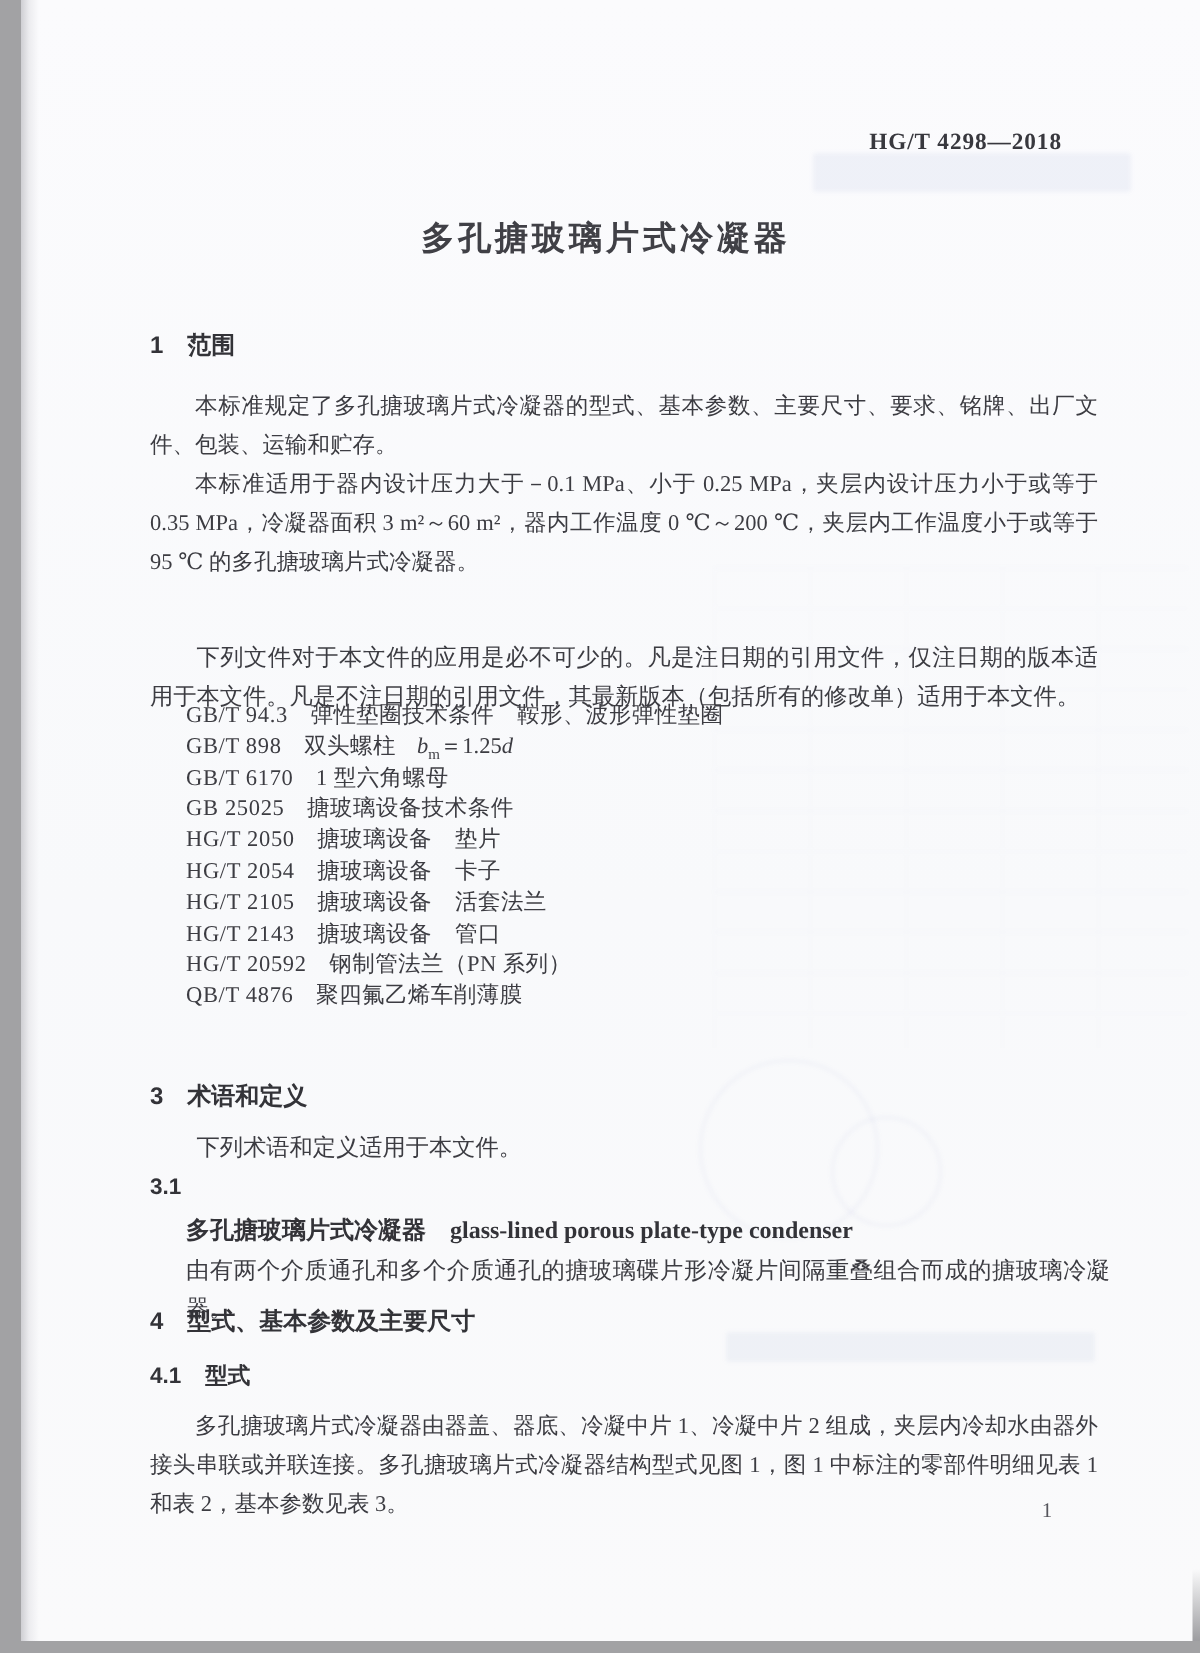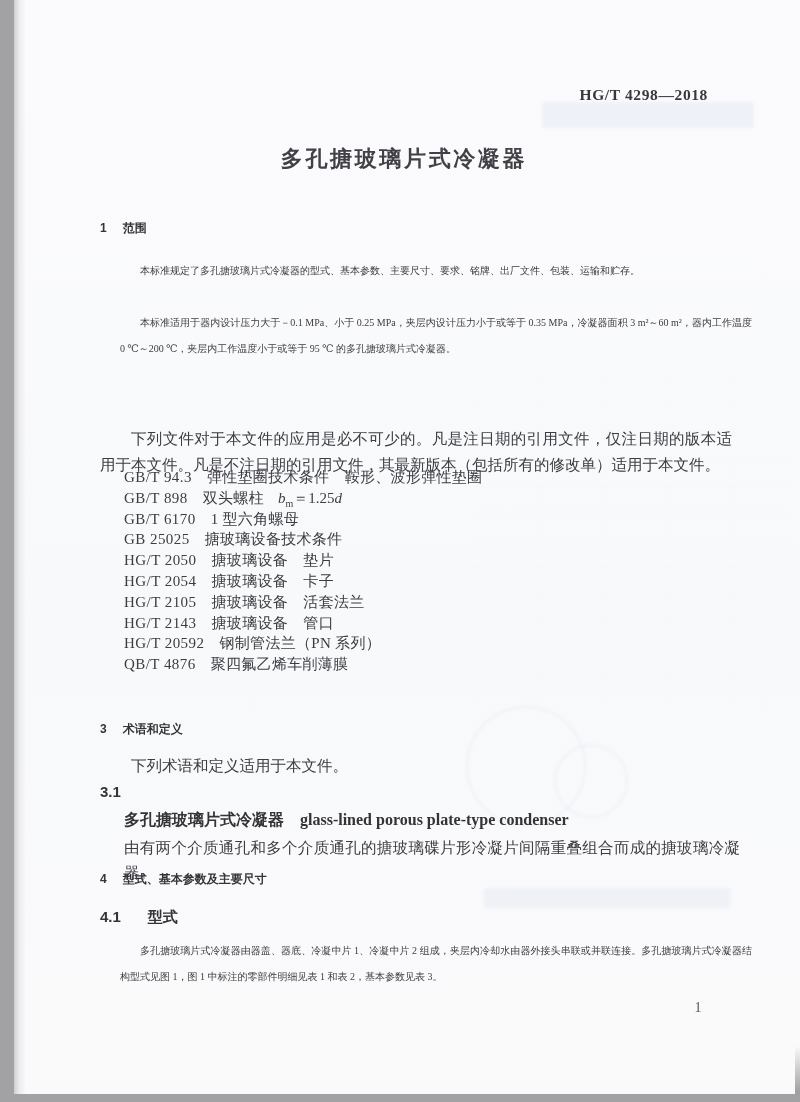--- a/index.html
+++ b/index.html
@@ -56,39 +56,38 @@
     font-family: "Liberation Sans", "DejaVu Sans", sans-serif;
     font-weight: 700;
     font-size: 22px;
     letter-spacing: 0.12em;
     color: #404046;
   }
   .sec-heading {
     left: 86px; width: 640px;
     font-family: "Liberation Sans", "DejaVu Sans", sans-serif;
     font-weight: 700;
-    font-size: 12px;
+    font-size: 16px;
     color: #333338;
   }
   .sec-heading .sec-num { margin-right: 16px; }
   .sub-num {
     left: 86px; width: 640px;
     font-family: "Liberation Sans", "DejaVu Sans", sans-serif;
     font-weight: 700;
     font-size: 15px;
     color: #333338;
   }
   .body-text {
     left: 86px; width: 632px;
-    font-size: 10px;
+    font-size: 15px;
     line-height: 26px;
     text-align: justify;
     text-indent: 2em;
     color: #3c3c42;
-    margin-left: 20px;
   }
   .refs { left: 110px; width: 616px; font-size: 15px; color: #3c3c42; }
   .ref-line { height: 20.8px; line-height: 20.8px; white-space: nowrap; }
   .ref-code { margin-right: 15px; letter-spacing: 0.03em; }
   .ref-title { letter-spacing: 0.02em; }
   .ref-formula { margin-left: 14px; }
   .ref-formula i { font-style: italic; }
   .ref-formula sub { font-size: 10px; }
   .term-line {
     left: 110px; width: 616px;
@@ -187,20 +186,20 @@
   <div class="abs sub-num" style="top:783px">3.1</div>
   <div class="abs term-line" style="top:810px">
     <b class="term-zh">多孔搪玻璃片式冷凝器</b><b class="term-en">glass-lined porous plate-type condenser</b>
   </div>
   <p class="abs definition" style="top:835px">由有两个介质通孔和多个介质通孔的搪玻璃碟片形冷凝片间隔重叠组合而成的搪玻璃冷凝器。</p>
 
   <div class="abs sec-heading" style="top:871px">
     <span class="sec-num">4</span><span>型式、基本参数及主要尺寸</span>
   </div>
   <div class="abs sub-num" style="top:908px">
-    <span class="sec-num" style="margin-right:27px">4.1</span><span>型式</span>
+    <span class="sec-num" style="margin-right:16px">4.1</span><span>型式</span>
   </div>
   <p class="abs body-text" style="top:938px">多孔搪玻璃片式冷凝器由器盖、器底、冷凝中片 1、冷凝中片 2 组成，夹层内冷却水由器外接头串联或并联连接。多孔搪玻璃片式冷凝器结构型式见图 1，图 1 中标注的零部件明细见表 1 和表 2，基本参数见表 3。</p>
 
   <div class="abs page-number">1</div>
 
   <div class="corner-shade"></div>
 </div>
 
 </body></html>

